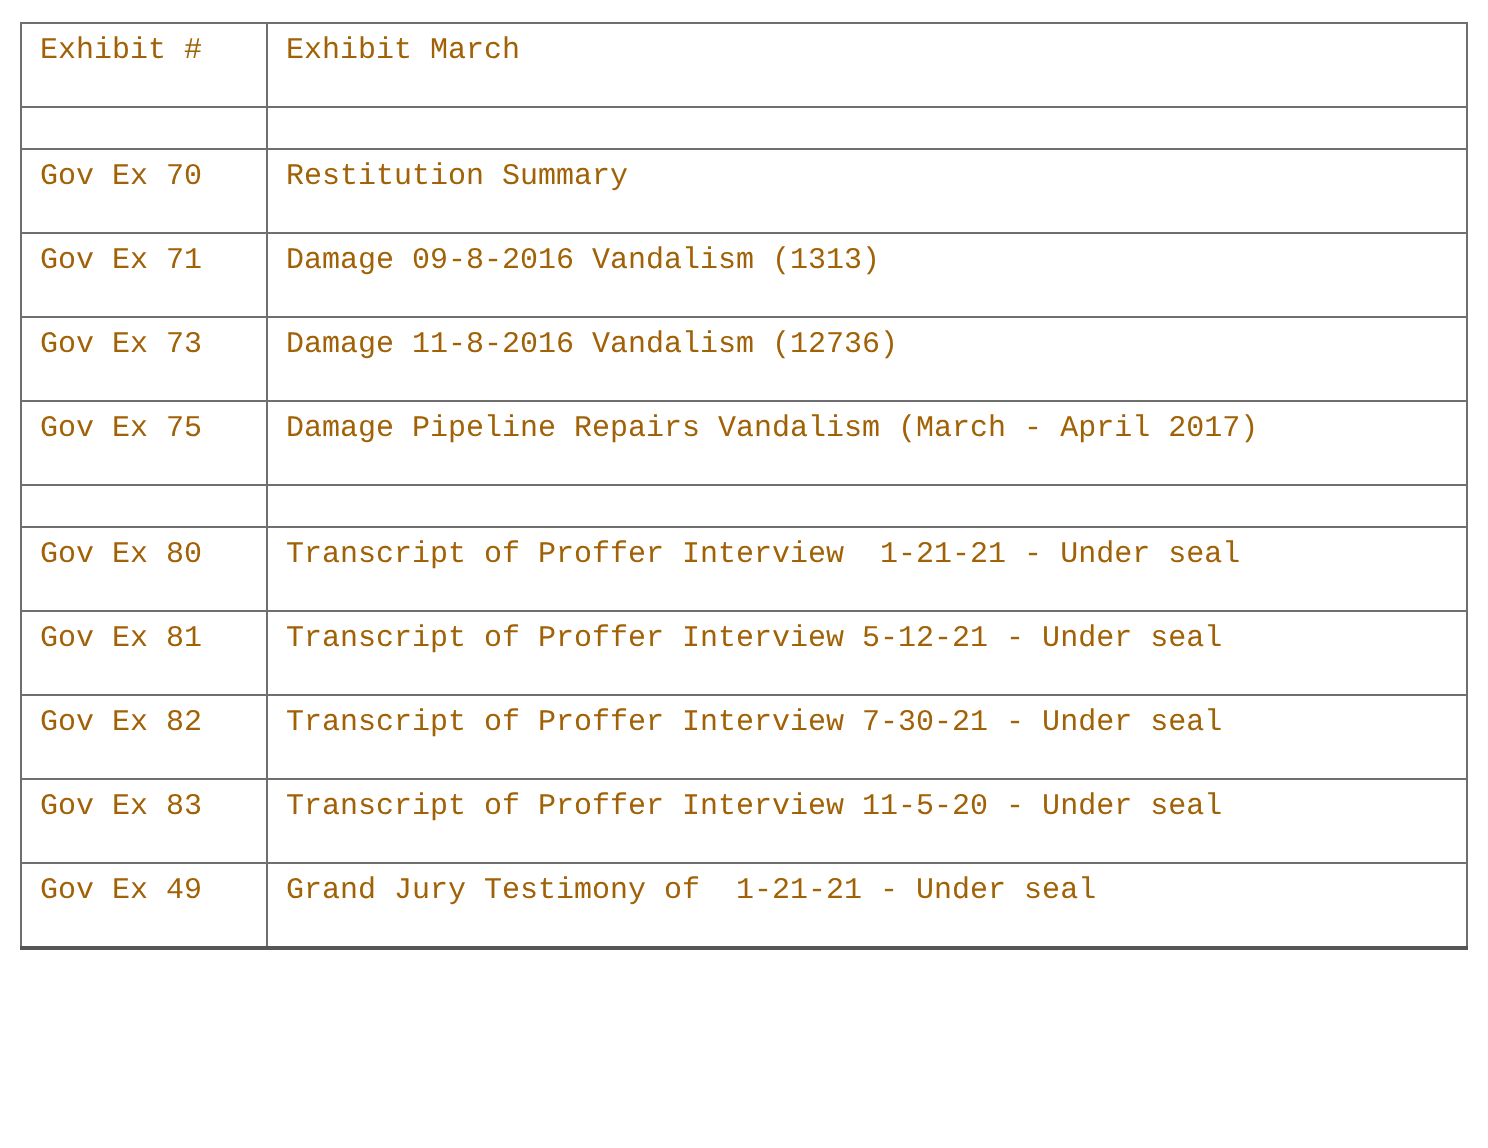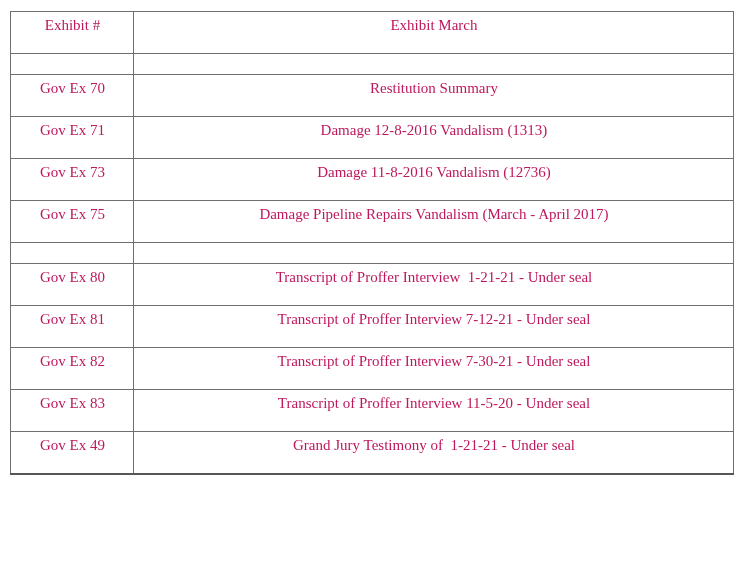--- a/index.html
+++ b/index.html
@@ -12,27 +12,26 @@
     height: 574px;
     overflow: hidden;
   }
   .doc-page {
     padding: 11px 0 0 10px;
   }
   table.exhibit-table {
     border-collapse: collapse;
     table-layout: fixed;
     width: 723px;
-    font-family: Liberation Serif, serif;
+    font-family: Liberation Mono, monospace;
     font-size: 15px;
     line-height: 1.15;
-    color: #be185d;
+    color: #a16207;
     border: 1px solid #6f6f6f;
     border-bottom: 2px solid #565656;
-    text-align: center;
   }
   table.exhibit-table col.col-num  { width: 123px; }
   table.exhibit-table col.col-name { width: 600px; }
   table.exhibit-table td {
     border: 1px solid #6f6f6f;
     vertical-align: top;
     padding: 5px 8px 0 9px;
     white-space: pre-wrap;
     overflow: hidden;
     box-sizing: border-box;
@@ -60,21 +59,21 @@
         <td></td>
       </tr>
 
       <tr class="row-data">
         <td>Gov Ex 70</td>
         <td>Restitution Summary</td>
       </tr>
 
       <tr class="row-data">
         <td>Gov Ex 71</td>
-        <td>Damage 12-8-2016 Vandalism (1313)</td>
+        <td>Damage 09-8-2016 Vandalism (1313)</td>
       </tr>
 
 
       <tr class="row-data">
         <td>Gov Ex 73</td>
         <td>Damage 11-8-2016 Vandalism (12736)</td>
       </tr>
 
 
       <tr class="row-data">
@@ -87,21 +86,21 @@
         <td></td>
       </tr>
 
       <tr class="row-data">
         <td>Gov Ex 80</td>
         <td>Transcript of Proffer Interview  1-21-21 - Under seal</td>
       </tr>
 
       <tr class="row-data">
         <td>Gov Ex 81</td>
-        <td>Transcript of Proffer Interview 7-12-21 - Under seal</td>
+        <td>Transcript of Proffer Interview 5-12-21 - Under seal</td>
       </tr>
 
       <tr class="row-data">
         <td>Gov Ex 82</td>
         <td>Transcript of Proffer Interview 7-30-21 - Under seal</td>
       </tr>
 
       <tr class="row-data">
         <td>Gov Ex 83</td>
         <td>Transcript of Proffer Interview 11-5-20 - Under seal</td>

